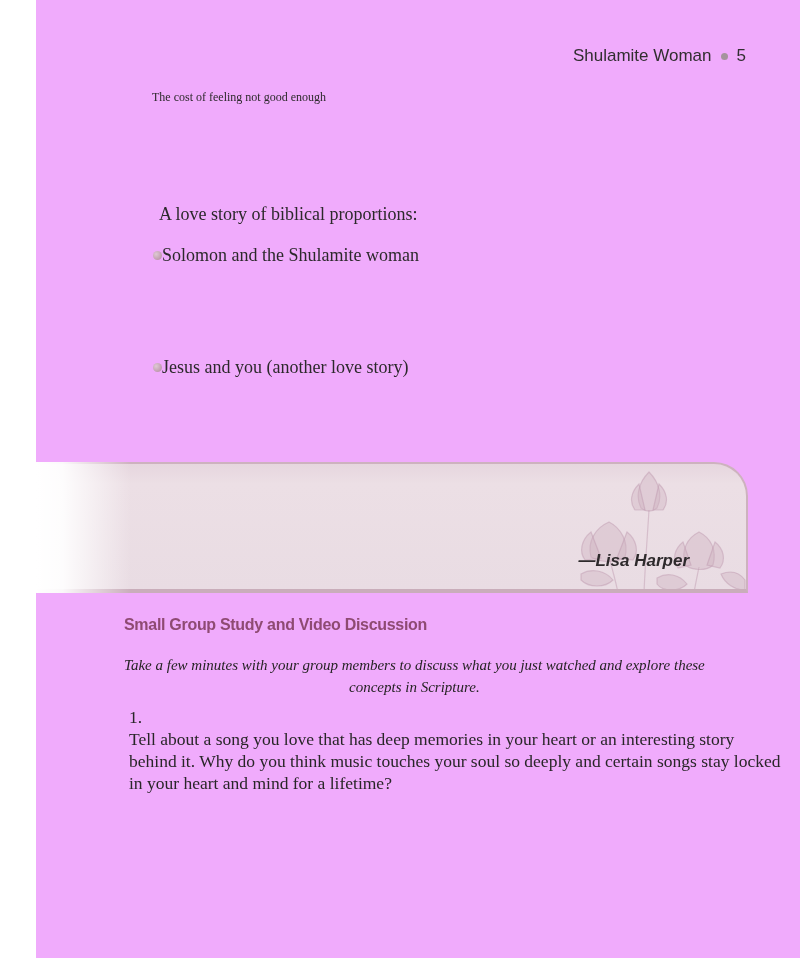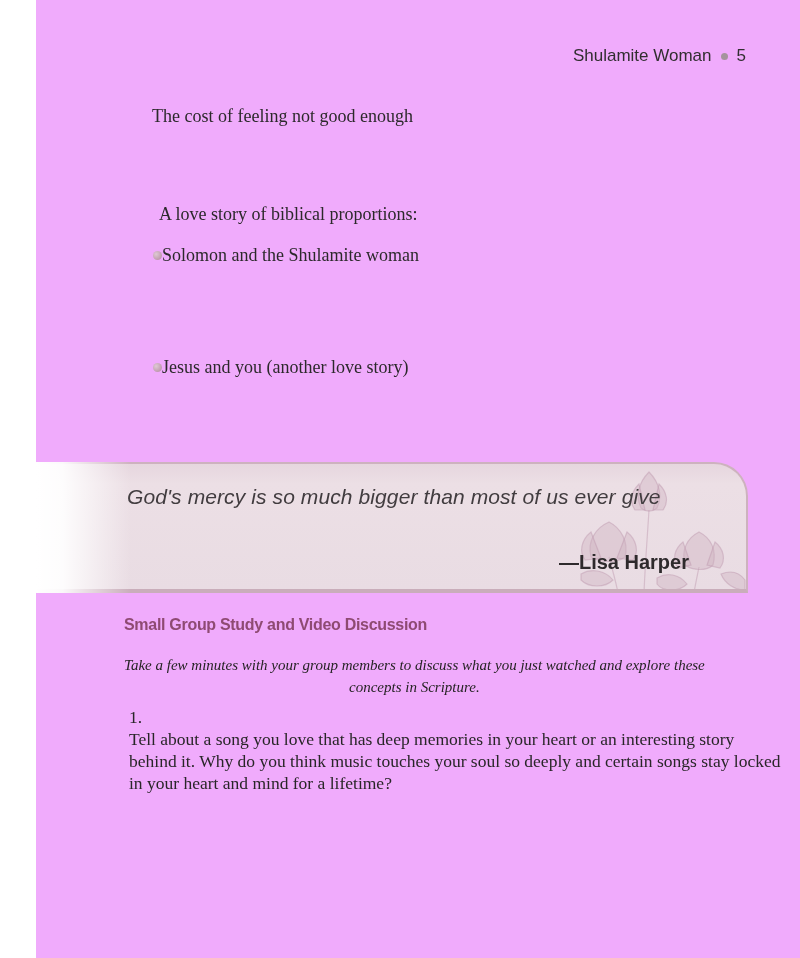--- a/index.html
+++ b/index.html
@@ -19,21 +19,21 @@
     font-family:"Liberation Sans", sans-serif;
     font-size:17px;color:#312e30;
     display:flex;align-items:center;gap:9px;
   }
   .header-dot{
     width:7px;height:7px;border-radius:50%;
     background:#a5939d;display:inline-block;
   }
 
   
-  .note-cost{position:absolute;top:106px;left:116px;font-size:18px;}
+  .note-cost{position:absolute;top:90px;left:116px;font-size:12px;}
   .love-heading{position:absolute;top:204px;left:123px;font-size:18px;}
 
   .bullet-item{
     position:absolute;left:117px;
     display:flex;align-items:center;font-size:18px;
   }
   .bullet-item.first{top:245px;}
   .bullet-item.second{top:357px;}
   .bullet-dot{
     width:9px;height:9px;border-radius:50%;flex:0 0 auto;
@@ -59,22 +59,22 @@
   }
   .quote-text{
     position:absolute;left:91px;top:17px;z-index:3;
     font-family:"Liberation Sans", sans-serif;
     font-style:italic;font-size:21px;line-height:32px;
     color:#413c3f;letter-spacing:0.1px;
   }
   .quote-attribution{
     position:absolute;top:87px;right:57px;z-index:3;
     font-family:"Liberation Sans", sans-serif;
-    font-weight:bold;
-    font-size:20px;color:#2e2a2c;
+    font-style:italic;font-weight:bold;
+    font-size:17px;color:#2e2a2c;
   }
   .flowers{
     position:absolute;right:0;bottom:-4px;z-index:0;
   }
 
   
   .section-heading{
     position:absolute;top:616px;left:88px;
     font-family:"Liberation Sans", sans-serif;
     font-weight:bold;font-size:16px;letter-spacing:-0.3px;
@@ -131,21 +131,20 @@
         <path d="M138 70 C 126 76, 120 88, 124 103 C 132 109, 146 109, 152 103 C 156 88, 150 76, 138 70 Z"></path>
         <path d="M122 80 C 113 87, 111 98, 117 106 L 130 103 Z"></path>
         <path d="M154 80 C 163 87, 165 98, 159 106 L 146 103 Z"></path>
 
         <path d="M20 112 C 30 106, 44 108, 52 118 C 44 126, 28 126, 20 118 Z"></path>
         <path d="M96 116 C 106 110, 118 112, 126 122 C 118 130, 102 130, 96 122 Z"></path>
         <path d="M160 112 C 170 108, 178 110, 184 118 L 184 128 C 174 128, 164 122, 160 112 Z"></path>
       </g>
     </svg>
     <div class="quote-text">
-      <span class="line">God's mercy is so much bigger than most of us ever give</span>
     </div>
     <div class="quote-attribution">—Lisa Harper</div>
   </div>
   <div class="quote-fade"></div>
 
   <div class="section-heading">Small Group Study and Video Discussion</div>
 
   <div class="section-intro">
     <span class="line">Take a few minutes with your group members to discuss what you just watched and explore these</span>
     <span class="line">concepts in Scripture.</span>

